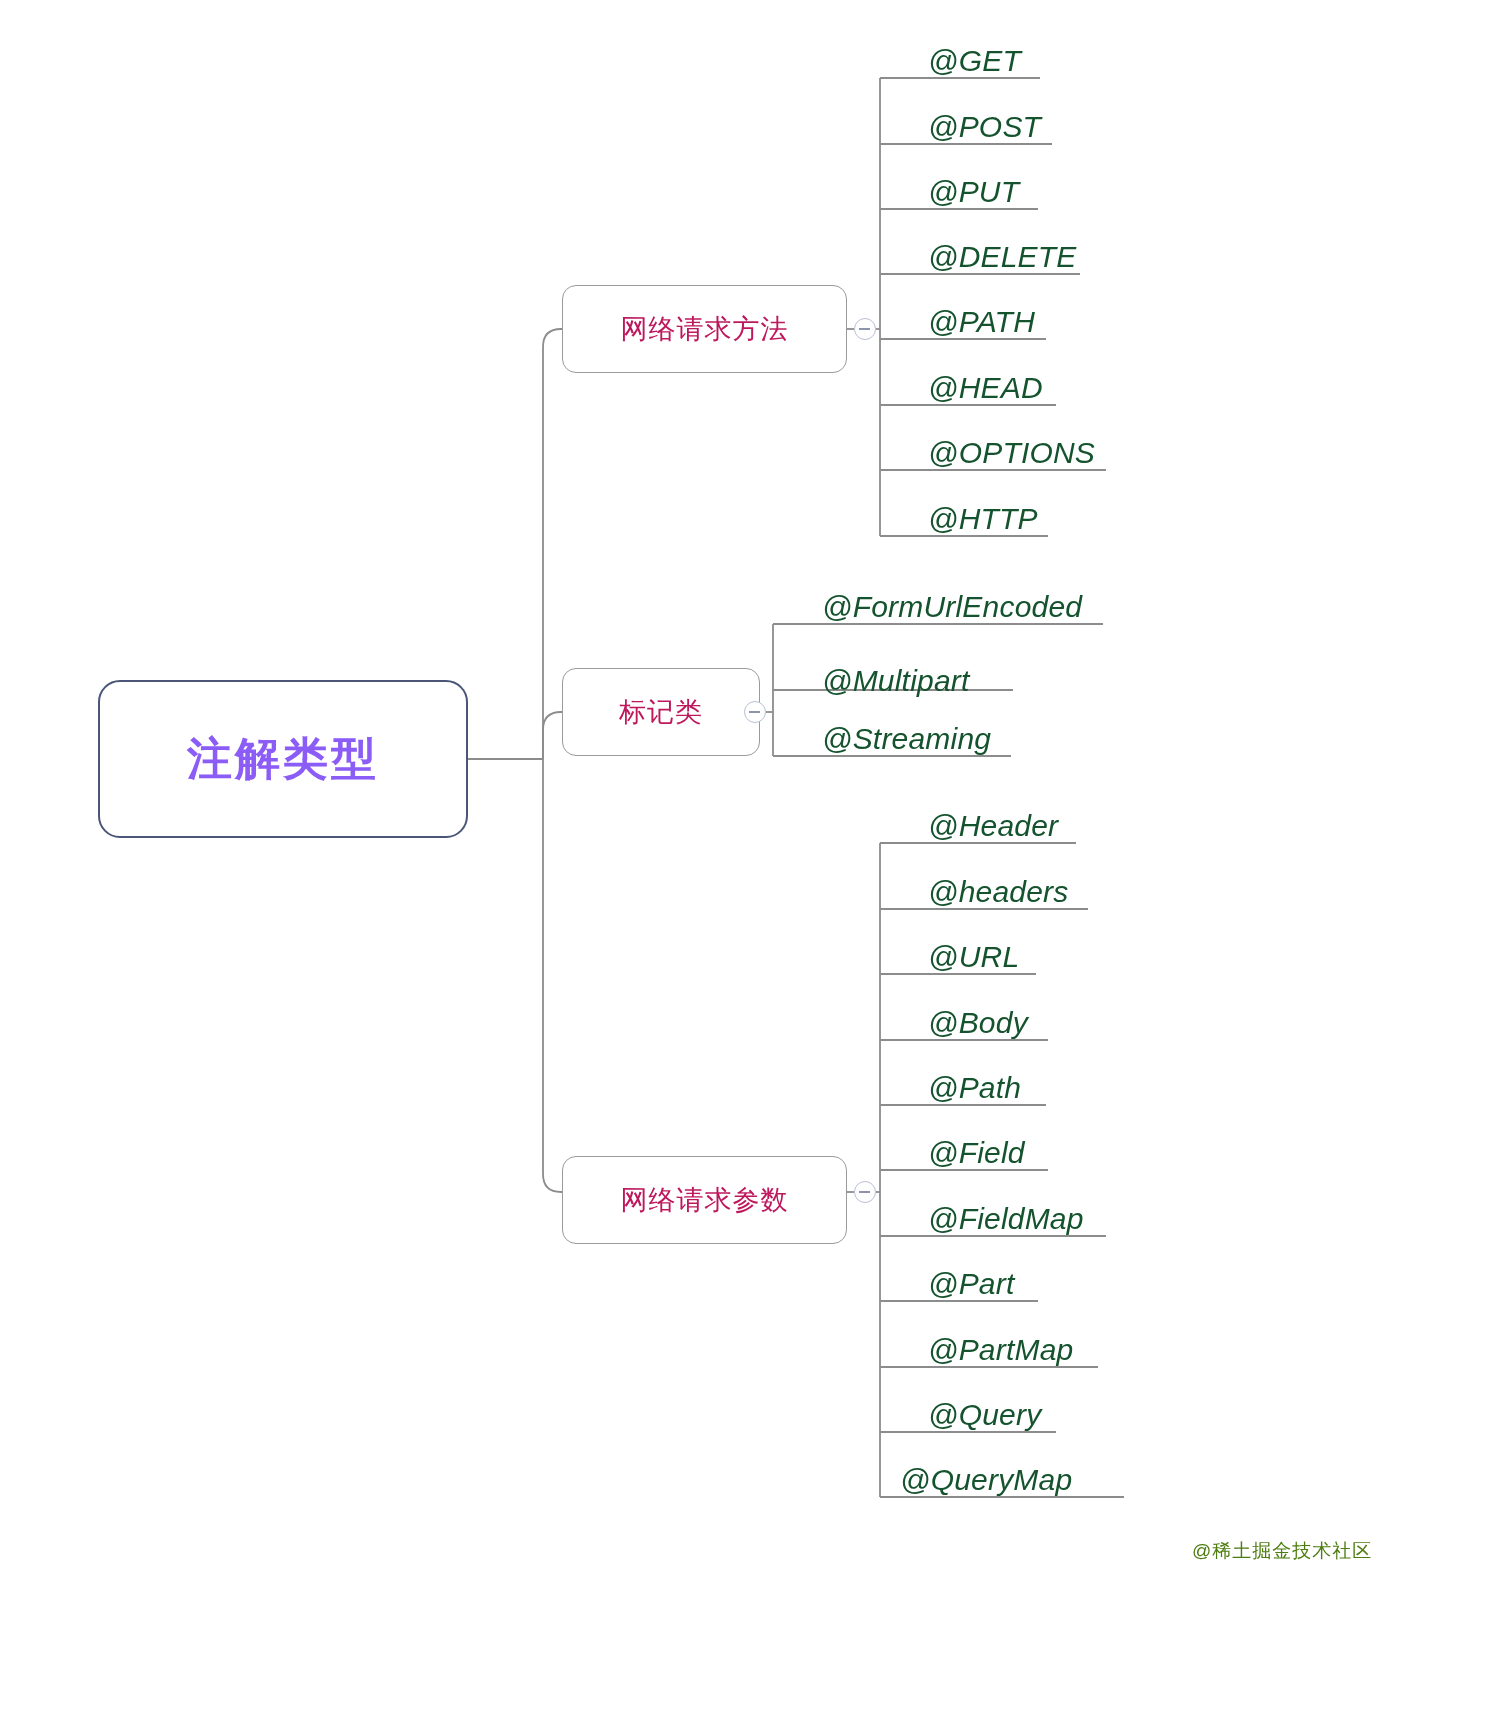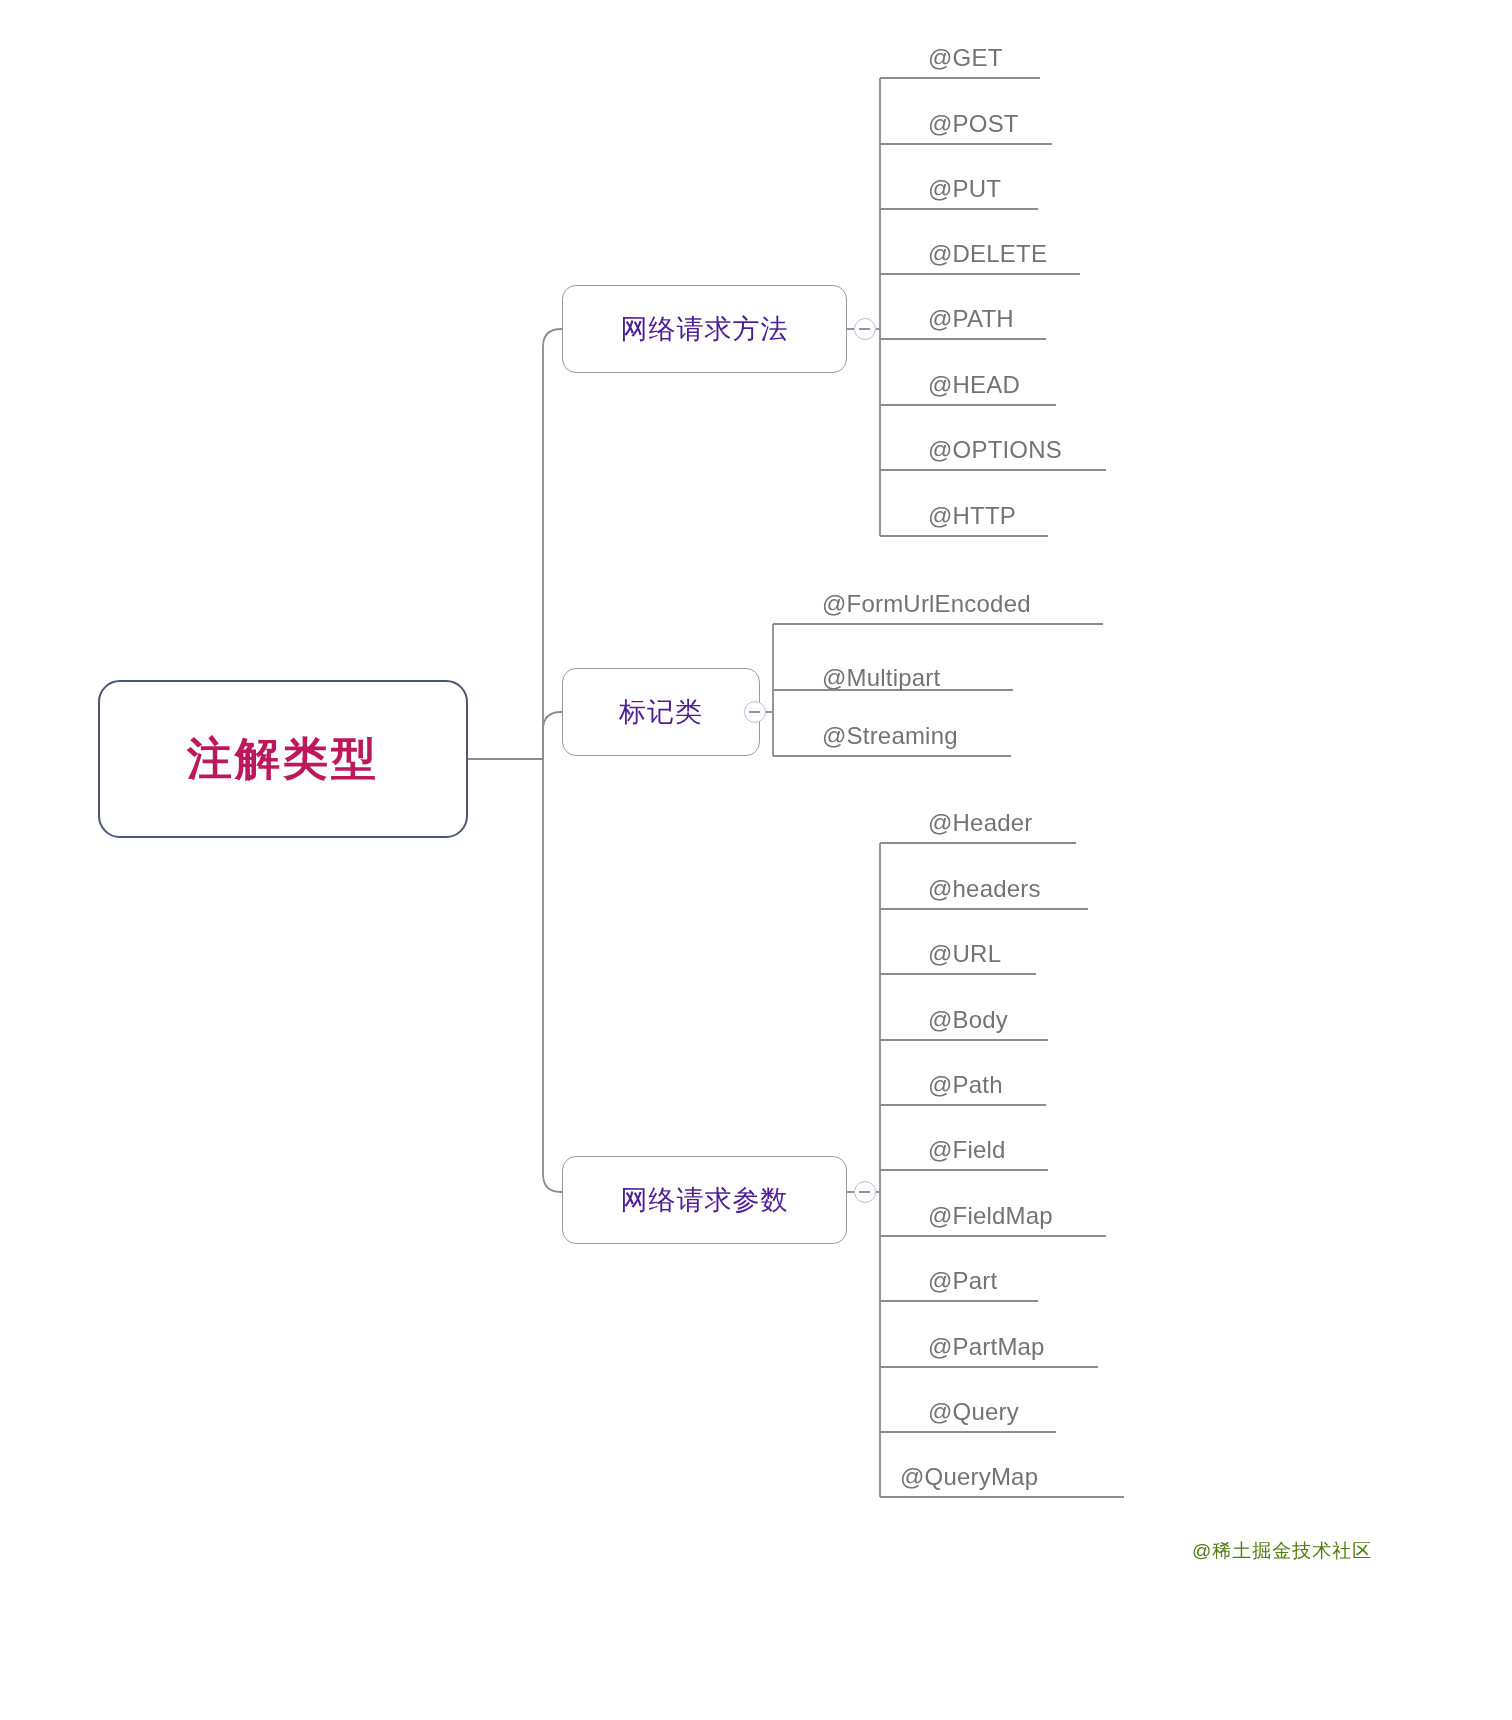--- a/index.html
+++ b/index.html
@@ -29,39 +29,40 @@
     position: absolute;
     box-sizing: border-box;
     display: flex;
     align-items: center;
     justify-content: center;
     background: #ffffff;
   }
   .root-node {
     border: 2.5px solid #4a5578;
     border-radius: 22px;
-    color: #be185d;
+    color: #8b5cf6;
     font-size: 45px;
     font-weight: bold;
     letter-spacing: 3px;
   }
   .branch-node {
     border: 1.7px solid #9a9a9a;
     border-radius: 14px;
-    color: #4c1d95;
+    color: #be185d;
     font-size: 27px;
     font-weight: 500;
     letter-spacing: 1px;
   }
   .leaf-label {
     position: absolute;
-    color: #737373;
-    font-size: 24px;
+    color: #14532d;
+    font-size: 30px;
     white-space: nowrap;
     letter-spacing: 0.2px;
+    font-style: italic;
   }
   .toggle-icon {
     position: absolute;
     width: 22px;
     height: 22px;
     border-radius: 50%;
     border: 1.5px solid #b9c0d6;
     background: #ffffff;
     box-sizing: border-box;
   }

